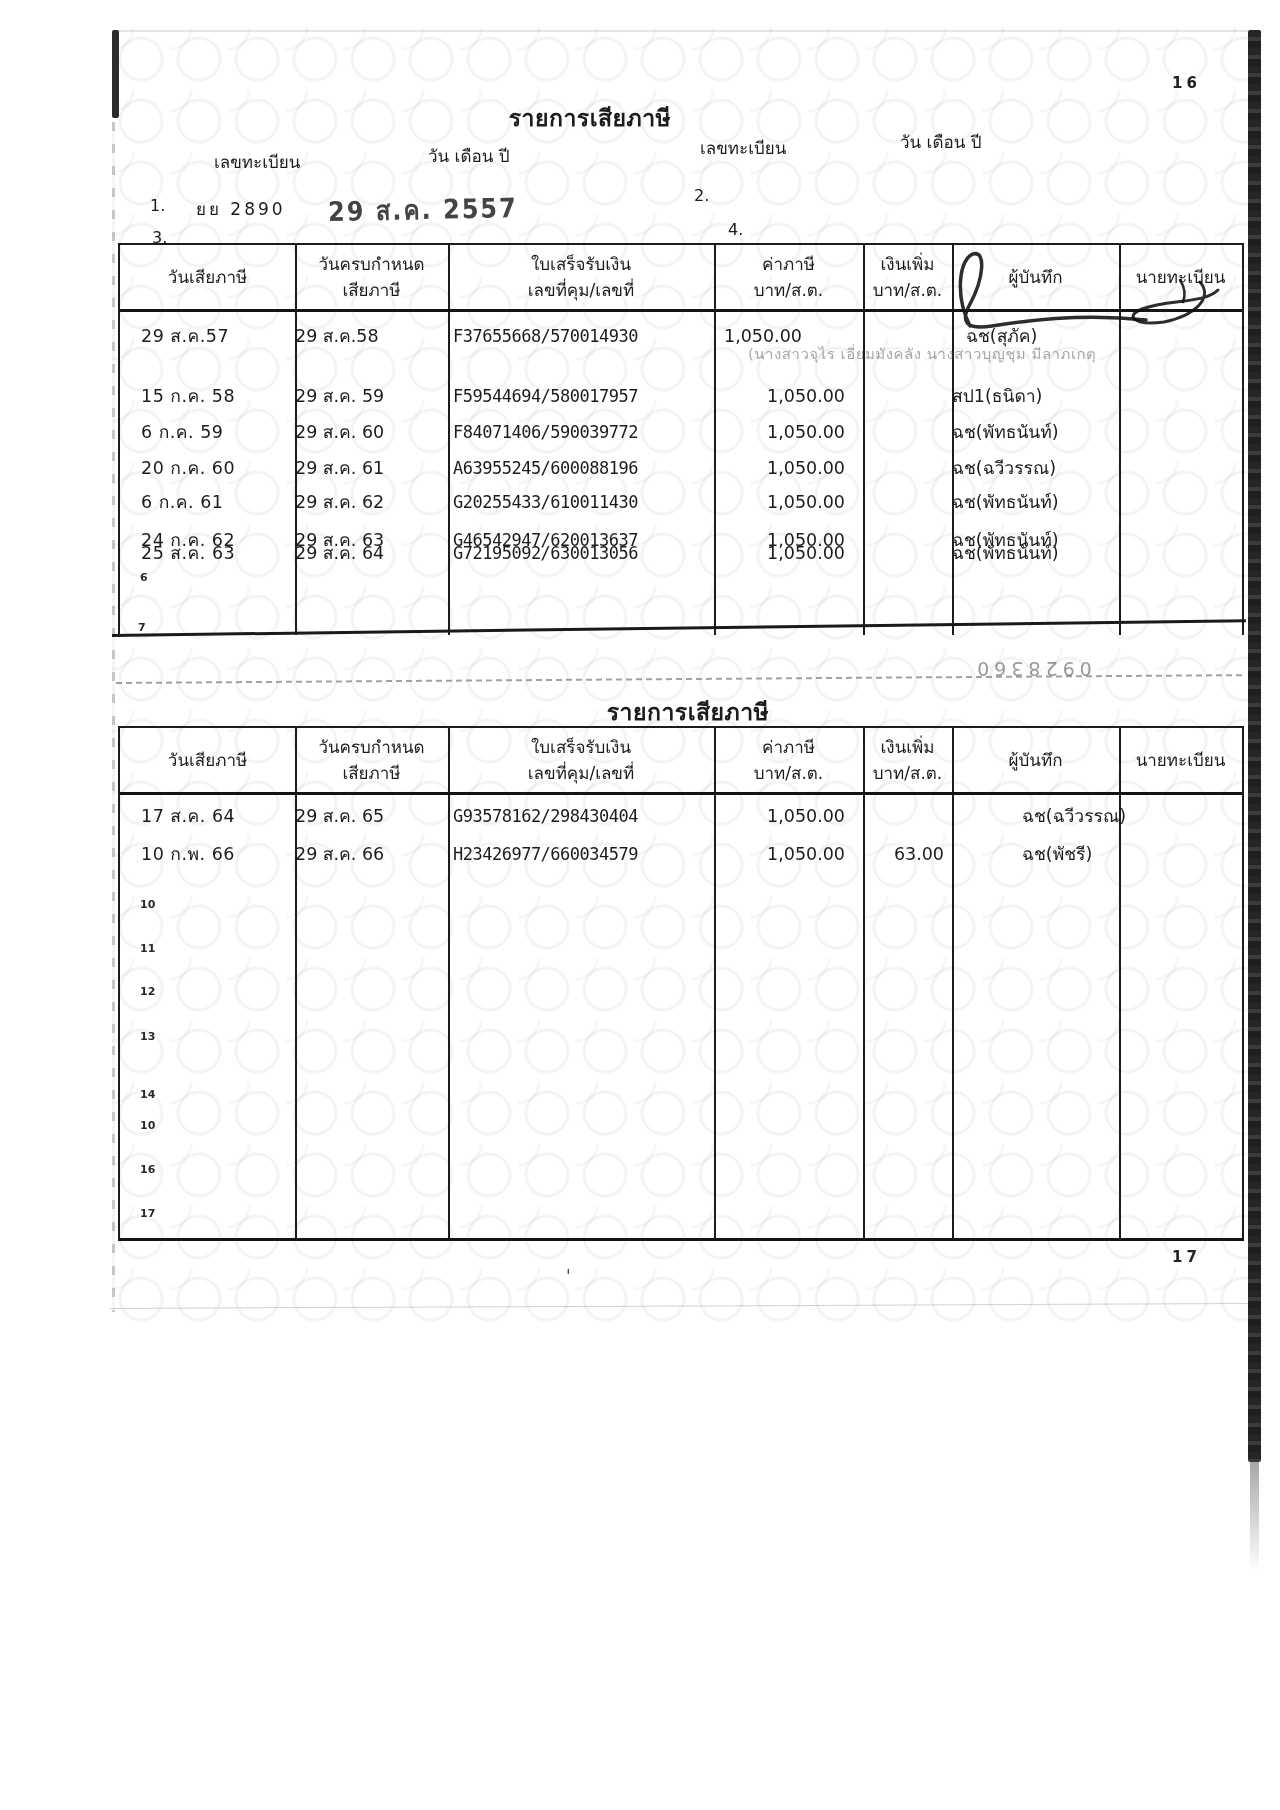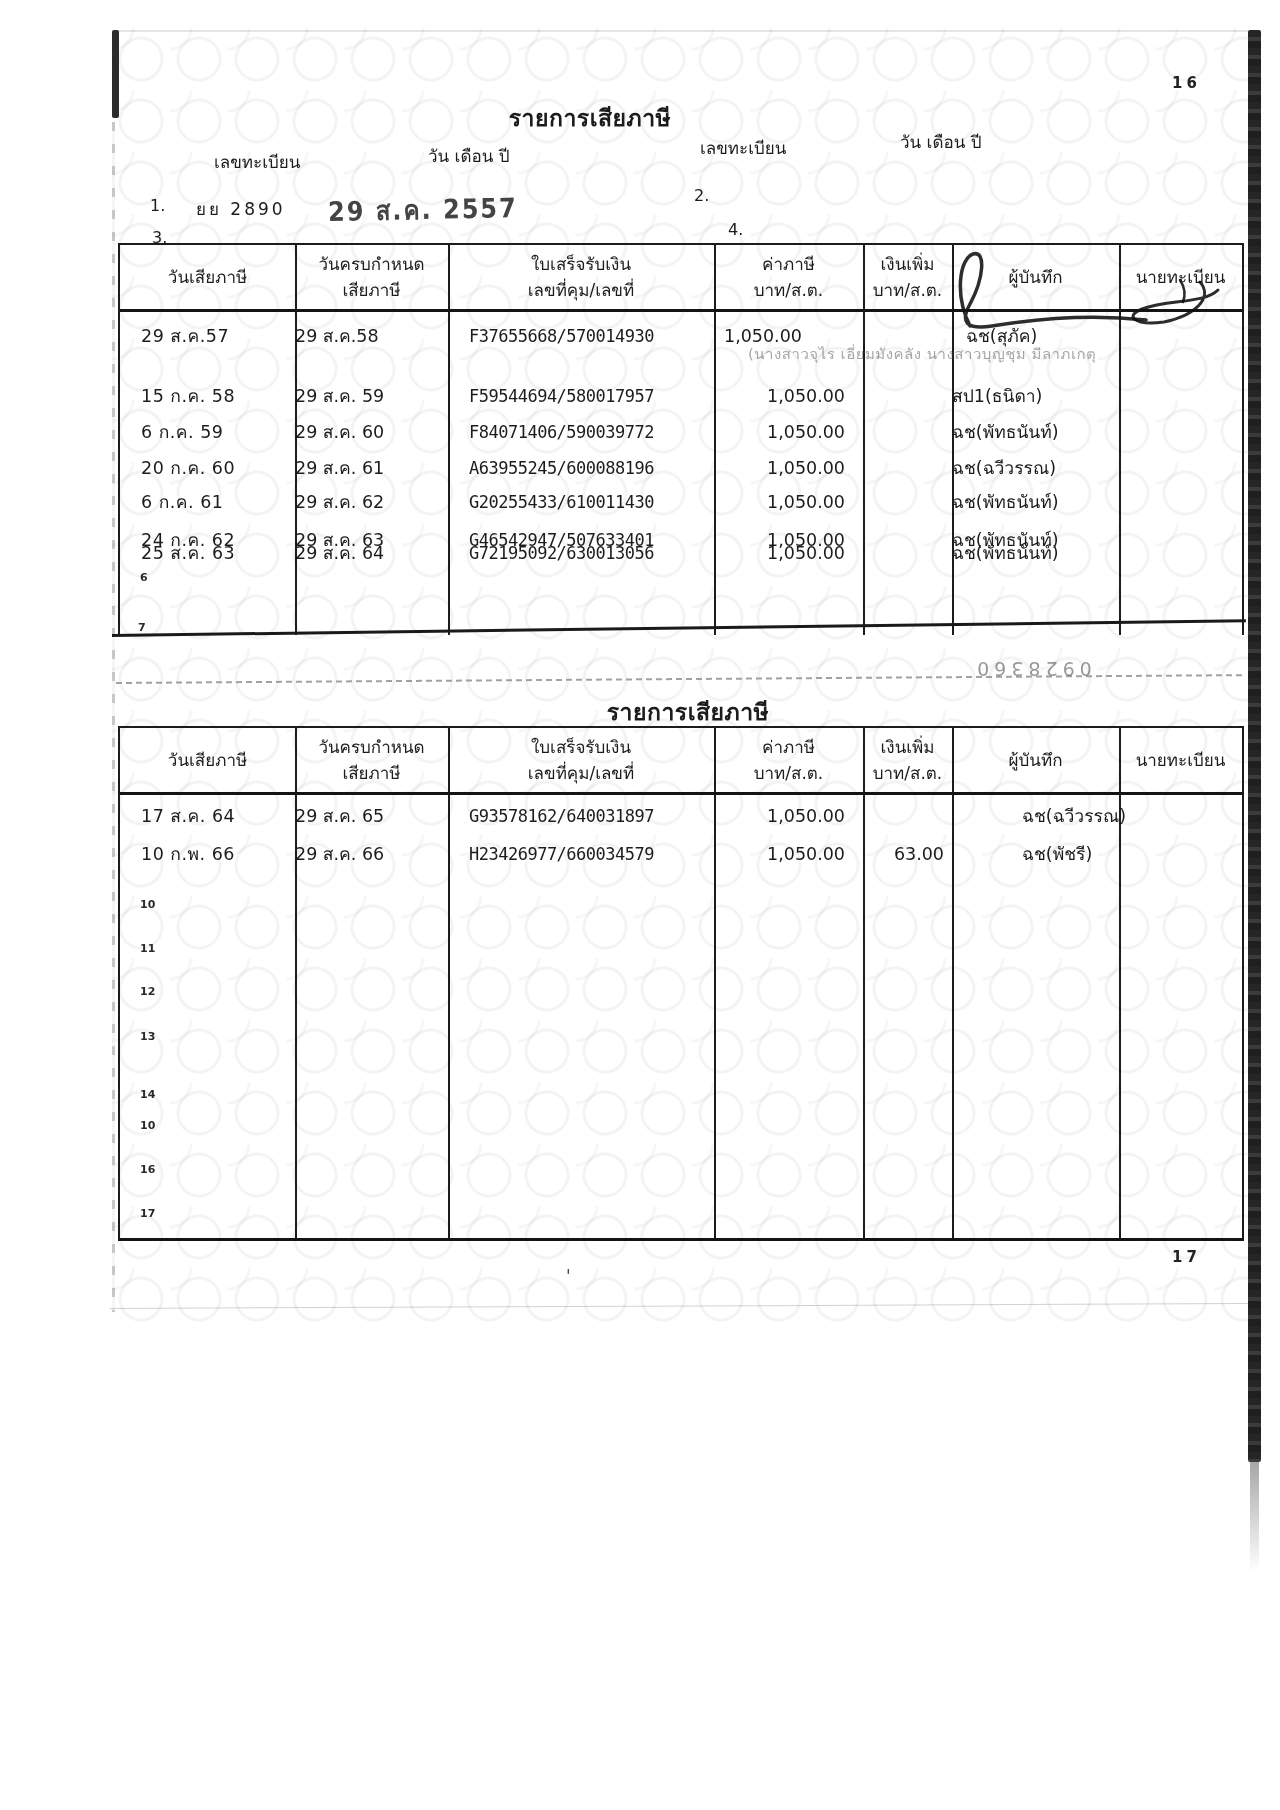--- a/index.html
+++ b/index.html
@@ -67,21 +67,21 @@
   .thead{position:absolute;left:0;top:0;width:100%;height:64px;display:grid;
     grid-template-columns:175px 153px 266px 149px 89px 167px 1fr}
   .th{display:flex;flex-direction:column;align-items:center;justify-content:center;
     font-size:17px;line-height:26px;text-align:center}
   .trow{position:absolute;left:0;width:100%;display:grid;
     grid-template-columns:175px 153px 266px 149px 89px 167px 1fr;
     font-size:17.5px;line-height:21px}
   .c{white-space:nowrap;overflow:visible;position:relative;z-index:2}
   .c1{padding-left:21px;letter-spacing:.5px}
   .c2{padding-left:0}
-  .c3{padding-left:21px;font-family:"DejaVu Sans Mono","Liberation Mono",monospace;font-size:17px;letter-spacing:-0.5px}
+  .c3{padding-left:5px;font-family:"DejaVu Sans Mono","Liberation Mono",monospace;font-size:17px;letter-spacing:-0.5px}
   .c4{text-align:right;padding-right:18px}
   .c5{text-align:right;padding-right:8px}
   .c6{}
   .t1r1 .c4{text-align:left;padding-left:10px;padding-right:0}
   .t1r1 .c6{padding-left:14px}
   .t2row .c6{padding-left:70px}
   .mnum{position:absolute;font-size:11px;font-weight:bold;color:#2a2a2a}
   .faintstamp{position:absolute;left:628px;top:97px;width:505px;font-size:15px;
     color:rgba(70,70,70,0.48);white-space:nowrap;letter-spacing:.5px;transform:scaleY(.95)}
   #t1bottom{left:112px;top:634px;width:1134px;height:3px;background:#1a1a1a;
@@ -192,21 +192,21 @@
     <span class="c c2">29 ส.ค. 62</span>
     <span class="c c3">G20255433/610011430</span>
     <span class="c c4">1,050.00</span>
     <span class="c c5"></span>
     <span class="c c6">ฉช(พัทธนันท์)</span>
   </div>
 
   <div class="trow" style="top:285px">
     <span class="c c1">24 ก.ค. 62</span>
     <span class="c c2">29 ส.ค. 63</span>
-    <span class="c c3">G46542947/507633401</span>
+    <span class="c c3">G46542947/620013637</span>
     <span class="c c4">1,050.00</span>
     <span class="c c5"></span>
     <span class="c c6">ฉช(พัทธนันท์)</span>
   </div>
 
   <div class="trow" style="top:298px">
     <span class="c c1">25 ส.ค. 63</span>
     <span class="c c2">29 ส.ค. 64</span>
     <span class="c c3">G72195092/630013056</span>
     <span class="c c4">1,050.00</span>
@@ -265,21 +265,21 @@
       </div>
     <div class="th">
         <span>นายทะเบียน</span>
       </div>
   </div>
   <div class="hthick"></div>
 
   <div class="trow t2row" style="top:78px">
     <span class="c c1">17 ส.ค. 64</span>
     <span class="c c2">29 ส.ค. 65</span>
-    <span class="c c3">G93578162/640031897</span>
+    <span class="c c3">G93578162/298430404</span>
     <span class="c c4">1,050.00</span>
     <span class="c c5"></span>
     <span class="c c6">ฉช(ฉวีวรรณ)</span>
   </div>
 
   <div class="trow t2row" style="top:116px">
     <span class="c c1">10 ก.พ. 66</span>
     <span class="c c2">29 ส.ค. 66</span>
     <span class="c c3">H23426977/660034579</span>
     <span class="c c4">1,050.00</span>

